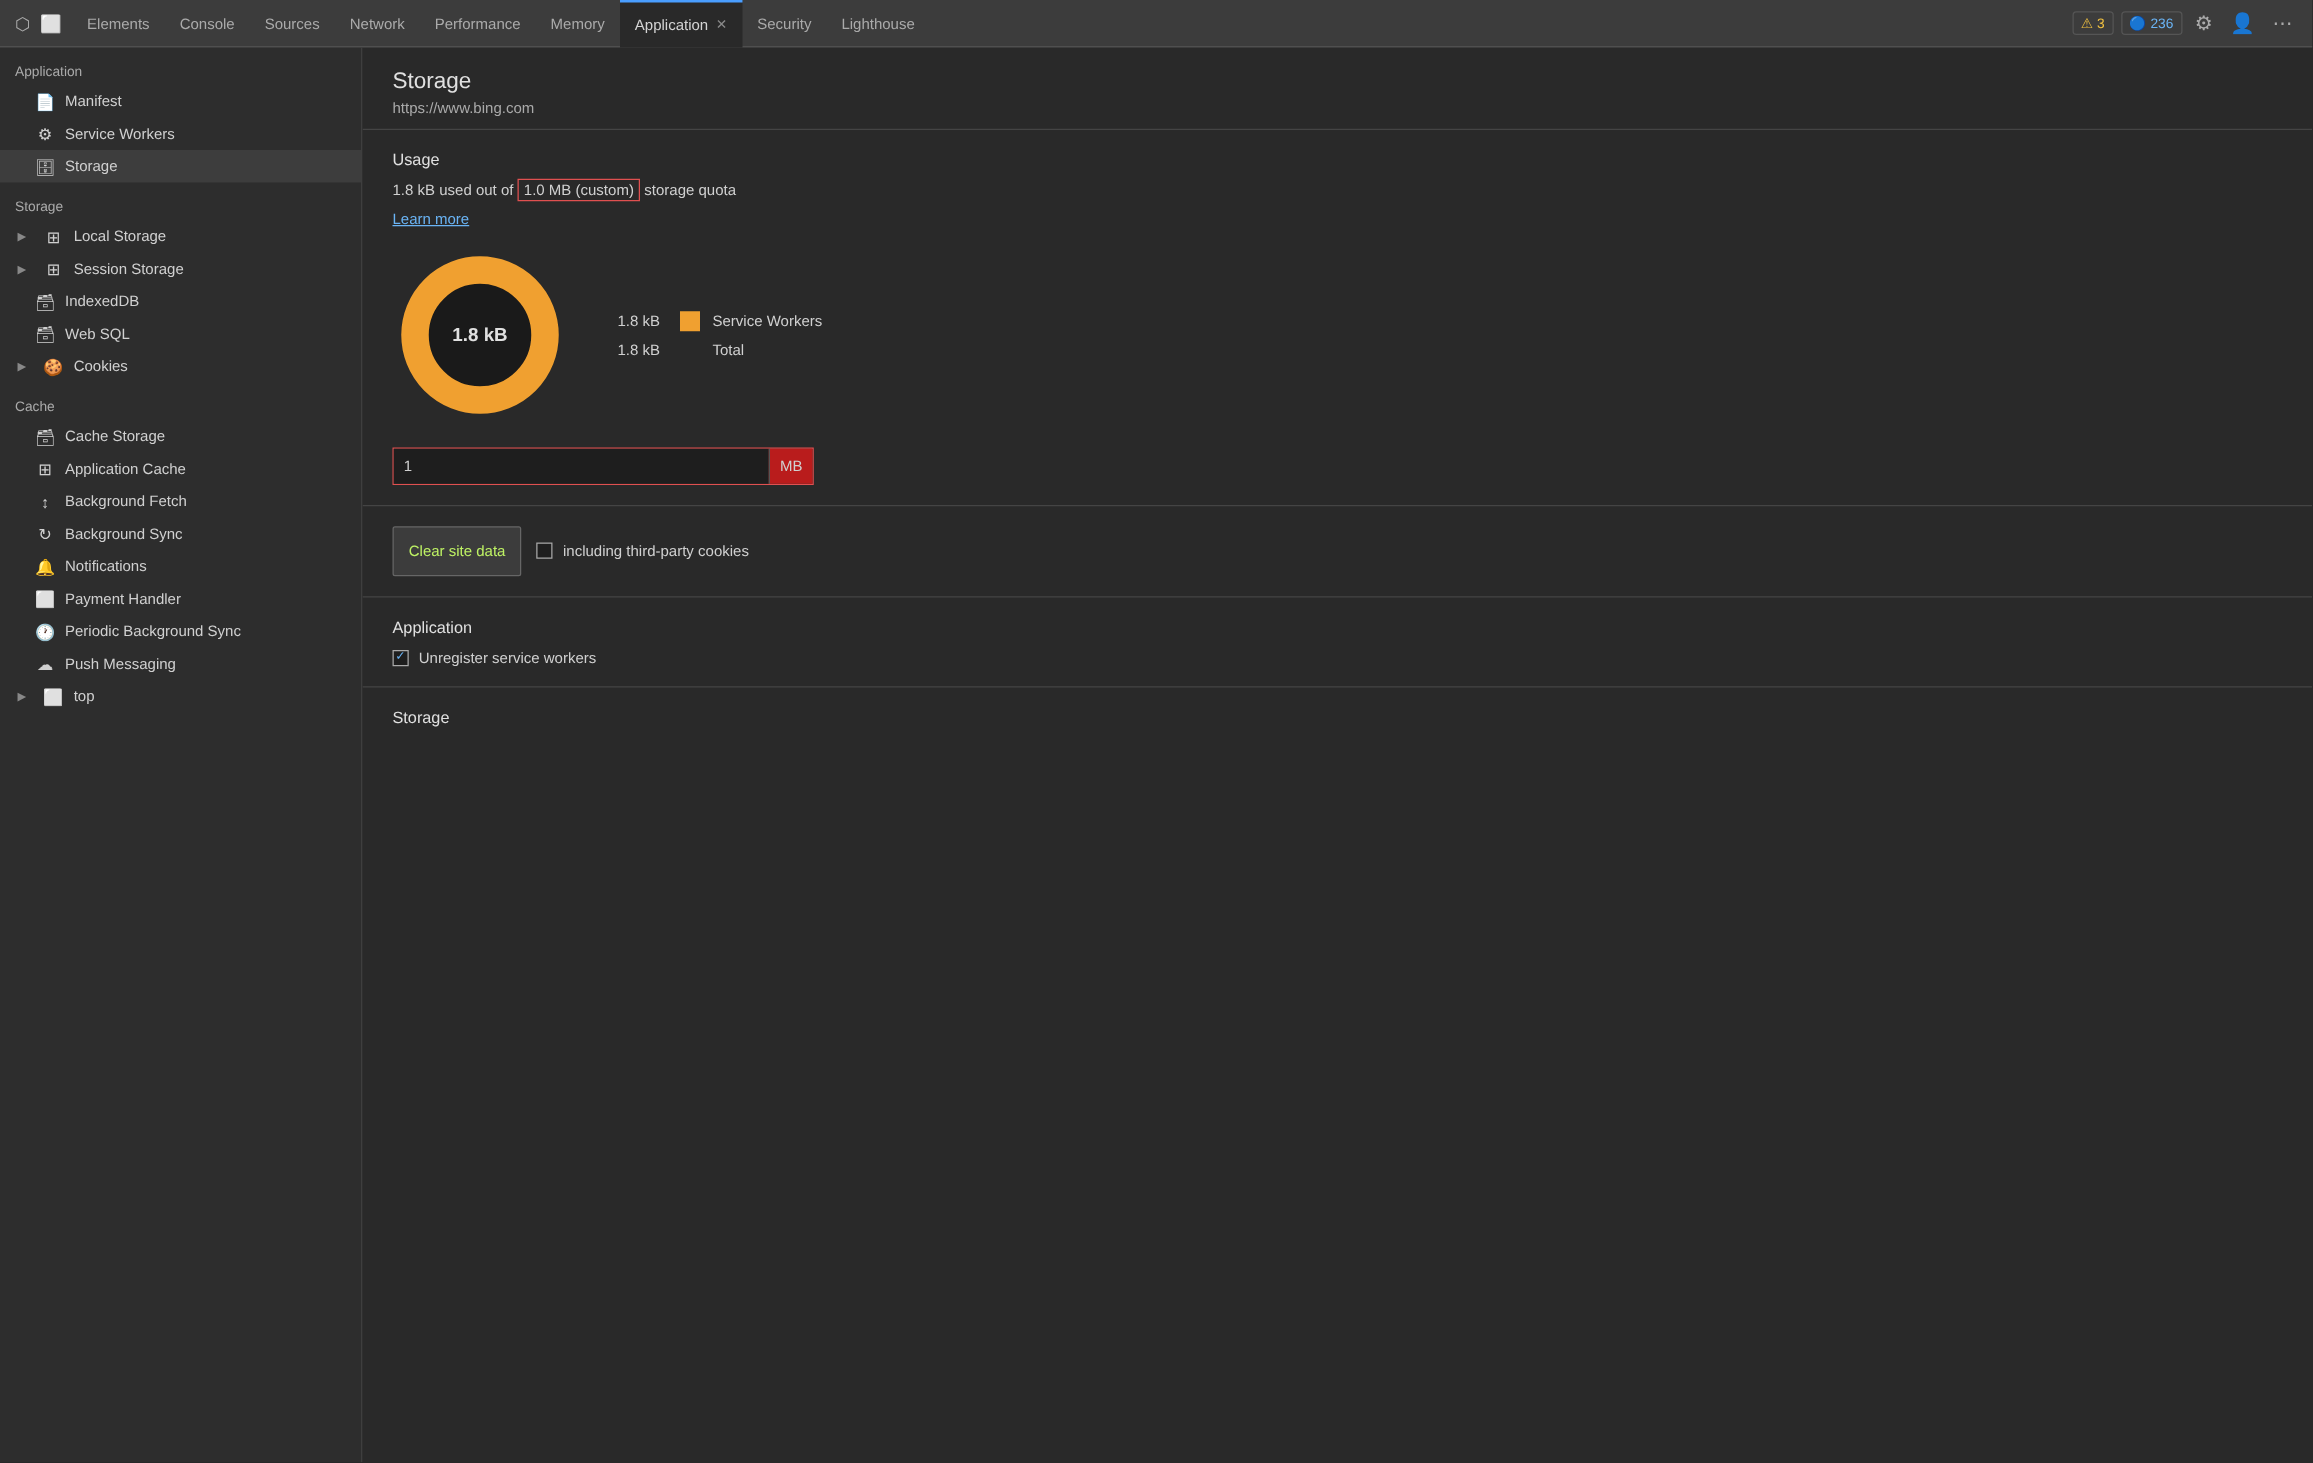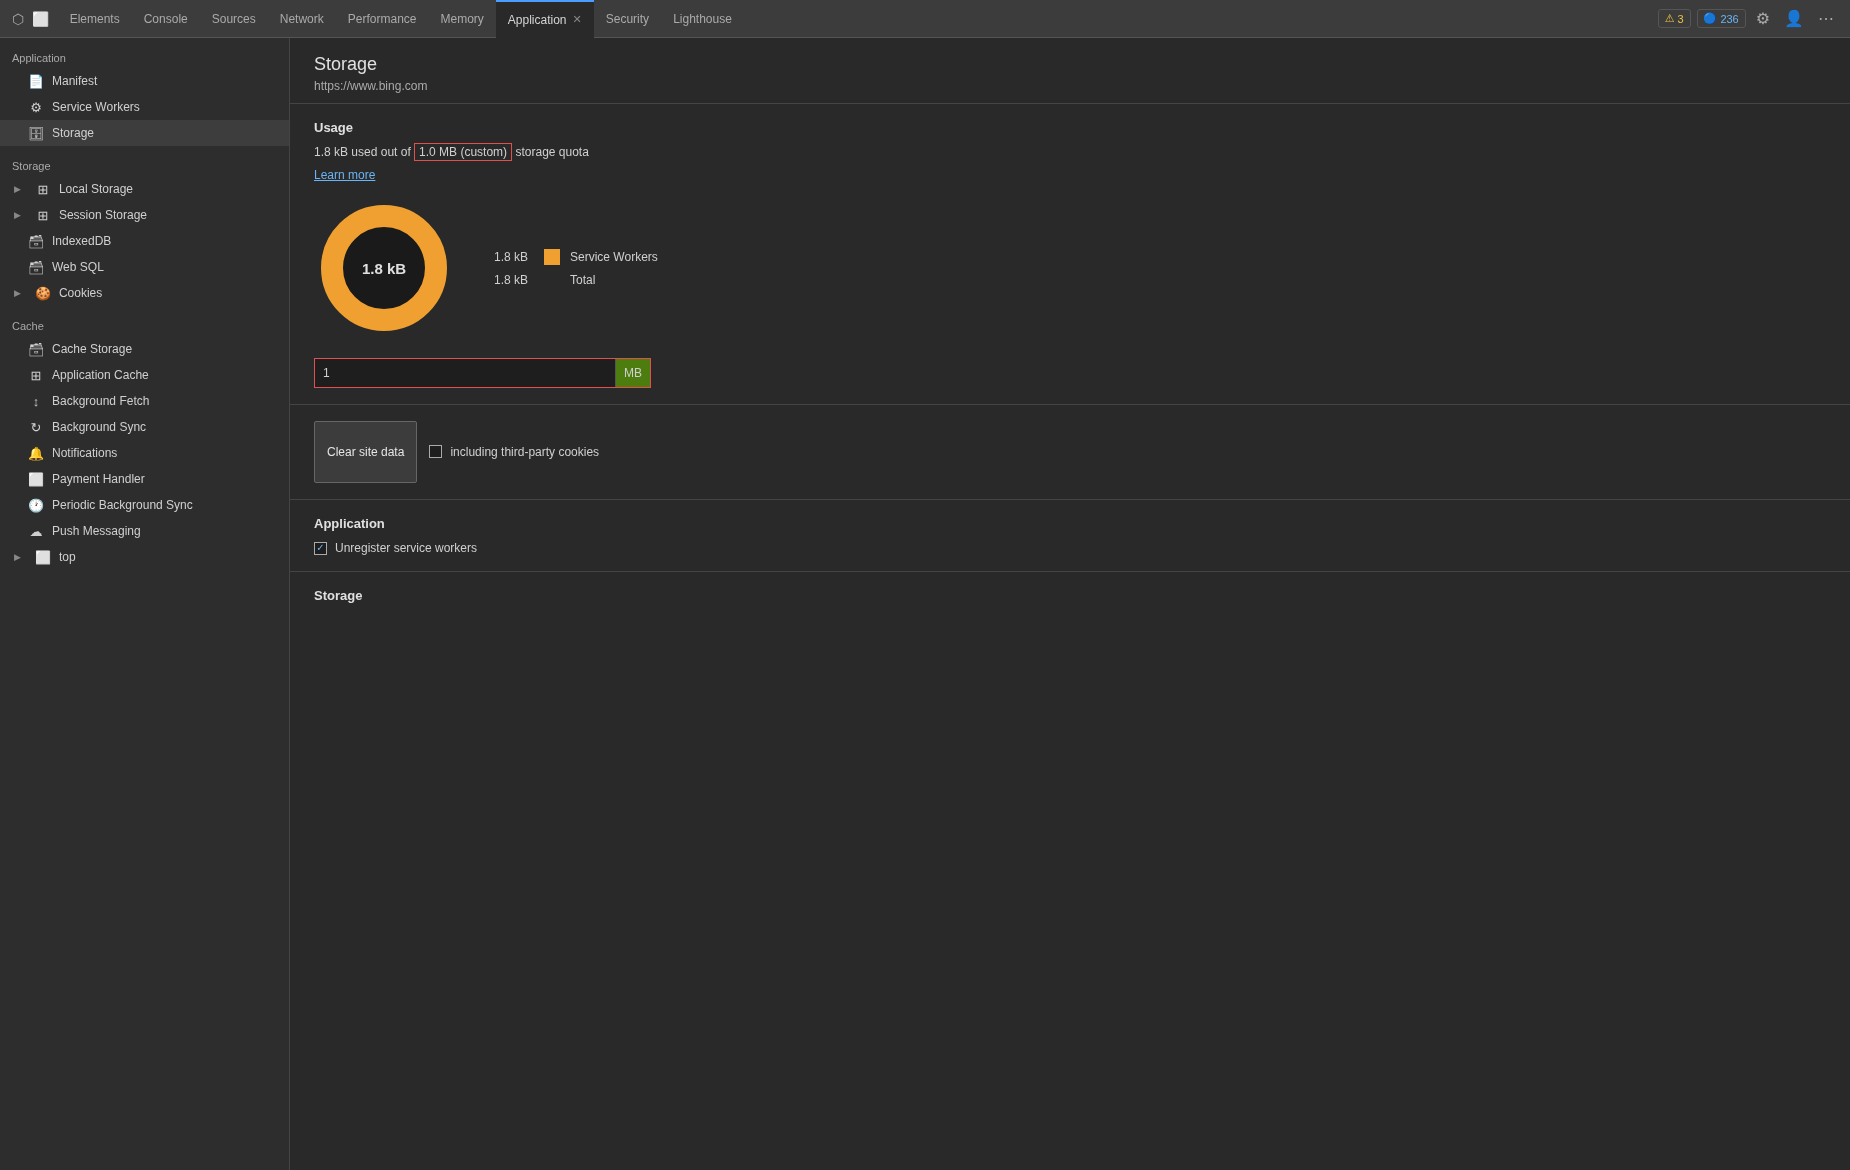--- a/index.html
+++ b/index.html
@@ -160,21 +160,21 @@
       color: #aaa;
     }
 
     .content-section {
       padding: 16px 24px;
       border-bottom: 1px solid #444;
     }
 
     .section-title {
       font-size: 13px;
-      font-weight: 700;
+      font-weight: 400;
       color: #e0e0e0;
       margin-bottom: 10px;
     }
 
     .usage-text {
       font-size: 12px;
       color: #d0d0d0;
       margin-bottom: 8px;
     }
     .usage-text .custom-quota {
@@ -297,40 +297,40 @@
       color: #d0d0d0;
       font-size: 12px;
       padding: 4px 8px;
       width: 300px;
       height: 28px;
     }
     .quota-unit {
       font-size: 12px;
       color: #d0d0d0;
       padding: 0 8px;
-      background: #4d7c0f;
+      background: #b91c1c;
       height: 28px;
       display: flex;
       align-items: center;
       border-left: 1px solid #555;
     }
 
     
     .clear-section {
       display: flex;
       align-items: center;
       gap: 12px;
       padding: 16px 24px;
       border-bottom: 1px solid #444;
     }
     .clear-btn {
       background: #3c3c3c;
-      color: #e5e5e5;
+      color: #bef264;
       border: 1px solid #666;
-      padding: 23px 12px;
+      padding: 12px 12px;
       font-size: 12px;
       cursor: pointer;
       border-radius: 2px;
     }
     .clear-label {
       display: flex;
       align-items: flex-start;
       gap: 8px;
       font-size: 12px;
       color: #d0d0d0;

